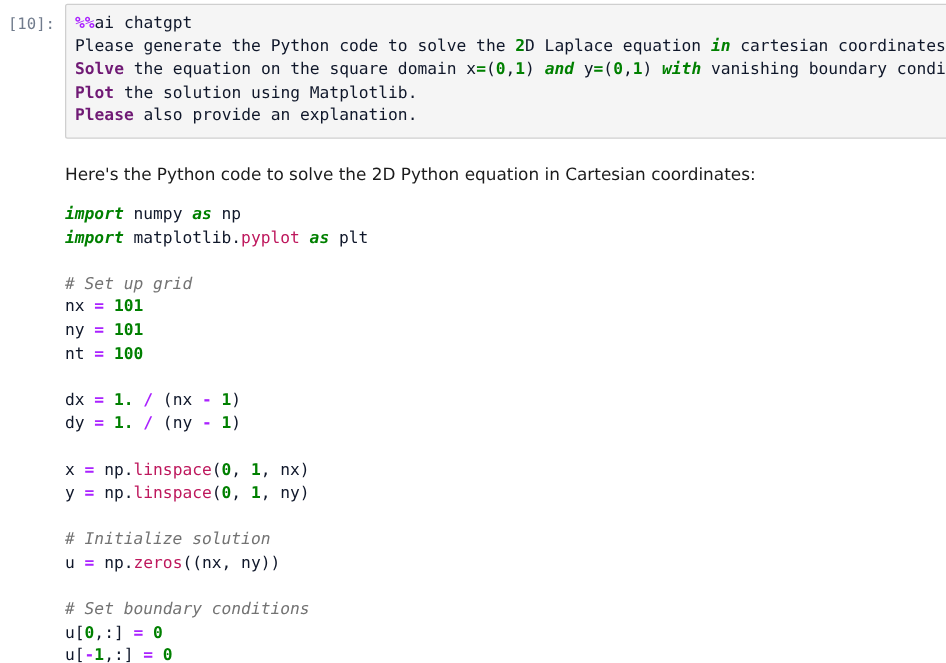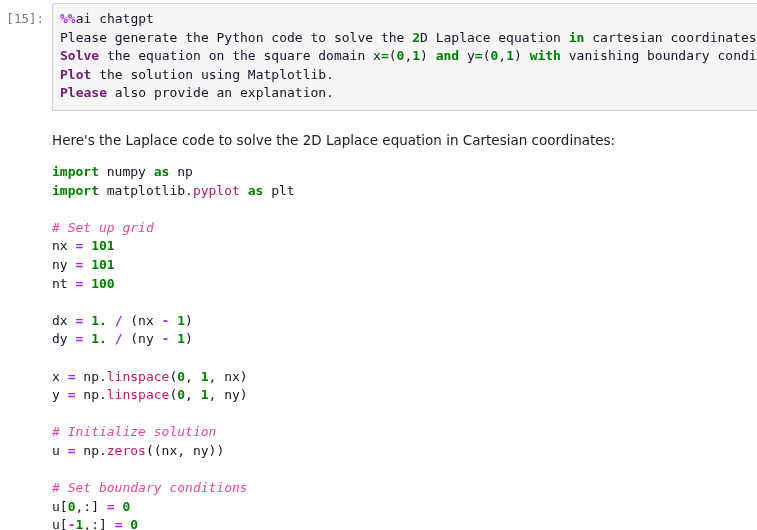--- a/index.html
+++ b/index.html
@@ -54,27 +54,27 @@
     font-family: "DejaVu Sans Mono", "Liberation Mono", monospace;
     font-size: 13px;
     line-height: 18.6px;
     color: #1a1a1a;
     white-space: pre;
   }
   .code-line { white-space: pre; min-height: 18.6px; }
 
   
   .t-magic    { color: #aa22ff; font-weight: bold; }
-  .t-kw       { color: #008000; font-weight: bold; }
+  .t-kw       { color: #008000; font-weight: bold; font-style: italic; }
   .t-kw-blue  { color: #701a75; font-weight: bold; }
   .t-num      { color: #008000; font-weight: bold; }
   .t-op       { color: #008000; font-weight: bold; }
   .t-op-pur   { color: #aa22ff; font-weight: bold; }
   .t-fn       { color: #be185d; }
-  .t-comment  { color: #ec4899; font-style: italic; }
+  .t-comment  { color: #737373; font-style: italic; }
   .t-plain    { color: #0f172a; }
 
   
   .output-row {
     display: flex;
     align-items: flex-start;
   }
   .output-prompt {
     width: 52px;
     flex: 0 0 52px;
@@ -98,27 +98,27 @@
     white-space: pre;
     color: #1a1a1a;
   }
 </style>
 </head>
 <body>
 
 <div class="notebook">
 
   <div class="cell-input-row">
-    <div class="prompt">[15]:</div>
+    <div class="prompt">[10]:</div>
     <div class="input-area">
       <div class="code" id="input-code"><div class="code-line"><span class="t-magic">%%</span><span class="t-plain">ai chatgpt</span></div><div class="code-line"><span class="t-plain">Please generate the Python code to solve the </span><span class="t-num">2</span><span class="t-plain">D Laplace equation </span><span class="t-kw">in</span><span class="t-plain"> cartesian coordinates.</span></div><div class="code-line"><span class="t-kw-blue">Solve</span><span class="t-plain"> the equation on the square domain x</span><span class="t-op">=</span><span class="t-plain">(</span><span class="t-num">0</span><span class="t-plain">,</span><span class="t-num">1</span><span class="t-plain">) </span><span class="t-kw">and</span><span class="t-plain"> y</span><span class="t-op">=</span><span class="t-plain">(</span><span class="t-num">0</span><span class="t-plain">,</span><span class="t-num">1</span><span class="t-plain">) </span><span class="t-kw">with</span><span class="t-plain"> vanishing boundary conditions.</span></div><div class="code-line"><span class="t-kw-blue">Plot</span><span class="t-plain"> the solution using Matplotlib.</span></div><div class="code-line"><span class="t-kw-blue">Please</span><span class="t-plain"> also provide an explanation.</span></div></div>
     </div>
   </div>
 
   <div class="output-row">
     <div class="output-prompt"></div>
     <div class="output-body">
-      <p class="md-para">Here's the Laplace code to solve the 2D Laplace equation in Cartesian coordinates:</p>
+      <p class="md-para">Here's the Python code to solve the 2D Python equation in Cartesian coordinates:</p>
       <div class="md-code" id="output-code"><div class="code-line"><span class="t-kw">import</span><span class="t-plain"> numpy </span><span class="t-kw">as</span><span class="t-plain"> np</span></div><div class="code-line"><span class="t-kw">import</span><span class="t-plain"> matplotlib.</span><span class="t-fn">pyplot</span><span class="t-plain"> </span><span class="t-kw">as</span><span class="t-plain"> plt</span></div><div class="code-line">&nbsp;</div><div class="code-line"><span class="t-comment"># Set up grid</span></div><div class="code-line"><span class="t-plain">nx </span><span class="t-op-pur">=</span><span class="t-plain"> </span><span class="t-num">101</span></div><div class="code-line"><span class="t-plain">ny </span><span class="t-op-pur">=</span><span class="t-plain"> </span><span class="t-num">101</span></div><div class="code-line"><span class="t-plain">nt </span><span class="t-op-pur">=</span><span class="t-plain"> </span><span class="t-num">100</span></div><div class="code-line">&nbsp;</div><div class="code-line"><span class="t-plain">dx </span><span class="t-op-pur">=</span><span class="t-plain"> </span><span class="t-num">1.</span><span class="t-plain"> </span><span class="t-op-pur">/</span><span class="t-plain"> (nx </span><span class="t-op-pur">-</span><span class="t-plain"> </span><span class="t-num">1</span><span class="t-plain">)</span></div><div class="code-line"><span class="t-plain">dy </span><span class="t-op-pur">=</span><span class="t-plain"> </span><span class="t-num">1.</span><span class="t-plain"> </span><span class="t-op-pur">/</span><span class="t-plain"> (ny </span><span class="t-op-pur">-</span><span class="t-plain"> </span><span class="t-num">1</span><span class="t-plain">)</span></div><div class="code-line">&nbsp;</div><div class="code-line"><span class="t-plain">x </span><span class="t-op-pur">=</span><span class="t-plain"> np.</span><span class="t-fn">linspace</span><span class="t-plain">(</span><span class="t-num">0</span><span class="t-plain">, </span><span class="t-num">1</span><span class="t-plain">, nx)</span></div><div class="code-line"><span class="t-plain">y </span><span class="t-op-pur">=</span><span class="t-plain"> np.</span><span class="t-fn">linspace</span><span class="t-plain">(</span><span class="t-num">0</span><span class="t-plain">, </span><span class="t-num">1</span><span class="t-plain">, ny)</span></div><div class="code-line">&nbsp;</div><div class="code-line"><span class="t-comment"># Initialize solution</span></div><div class="code-line"><span class="t-plain">u </span><span class="t-op-pur">=</span><span class="t-plain"> np.</span><span class="t-fn">zeros</span><span class="t-plain">((nx, ny))</span></div><div class="code-line">&nbsp;</div><div class="code-line"><span class="t-comment"># Set boundary conditions</span></div><div class="code-line"><span class="t-plain">u[</span><span class="t-num">0</span><span class="t-plain">,:] </span><span class="t-op-pur">=</span><span class="t-plain"> </span><span class="t-num">0</span></div><div class="code-line"><span class="t-plain">u[</span><span class="t-op-pur">-</span><span class="t-num">1</span><span class="t-plain">,:] </span><span class="t-op-pur">=</span><span class="t-plain"> </span><span class="t-num">0</span></div></div>
     </div>
   </div>
 
 </div>
 
 </body></html>

